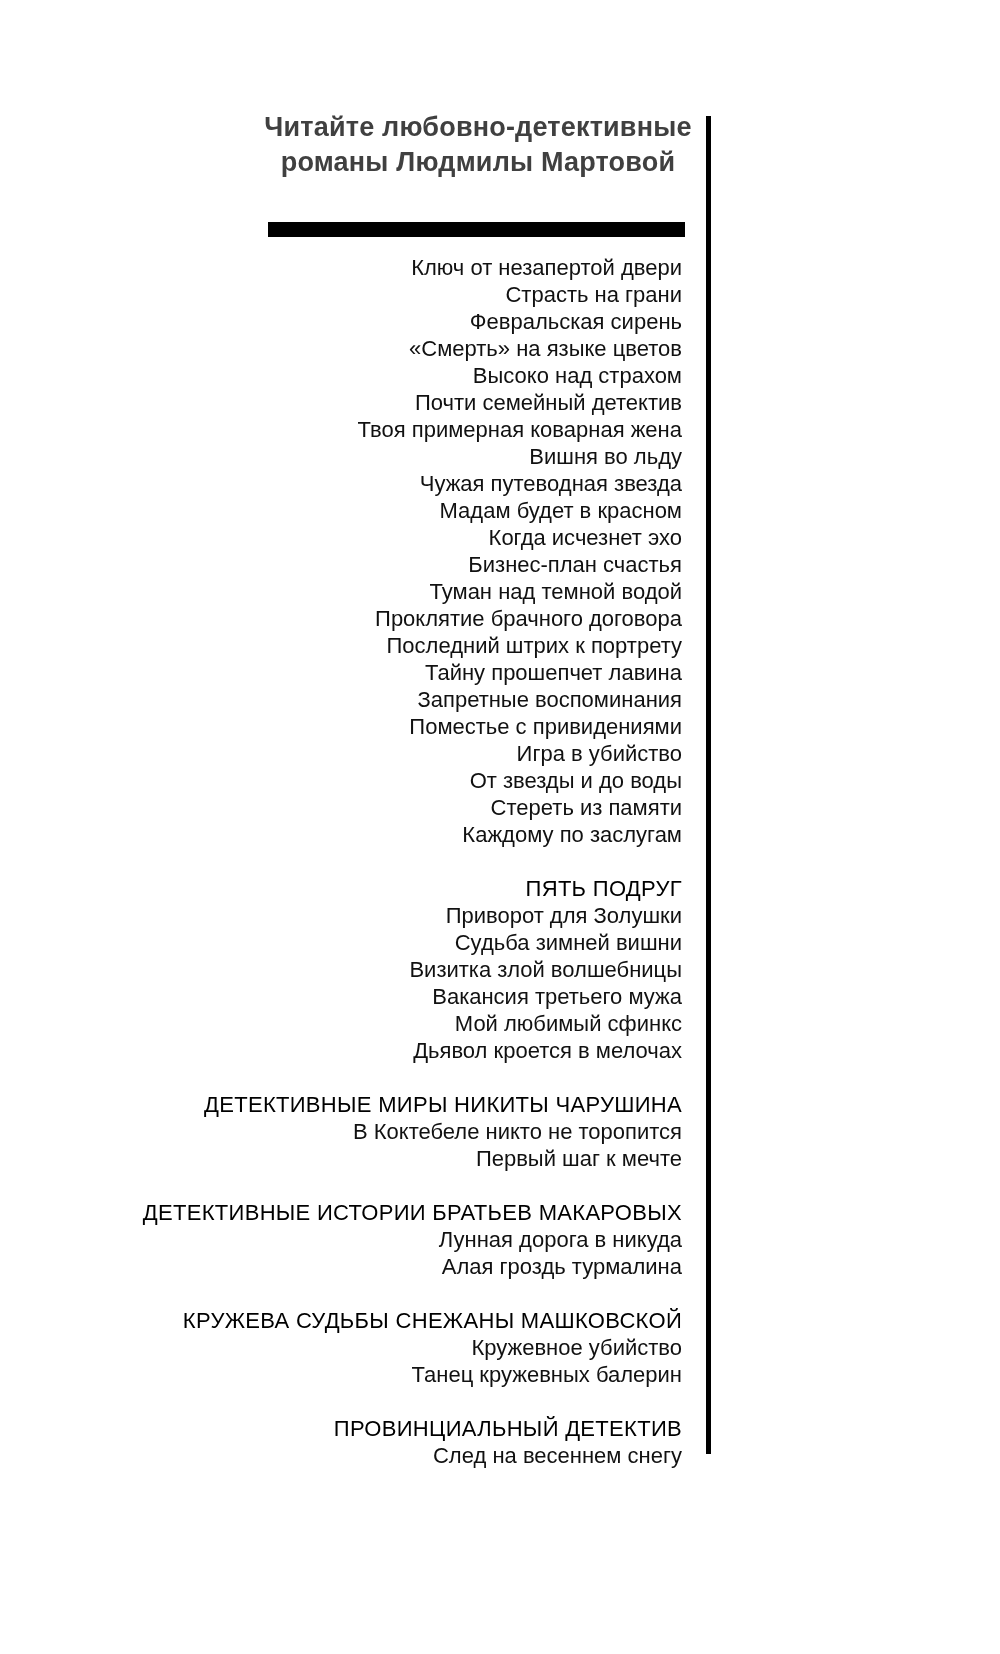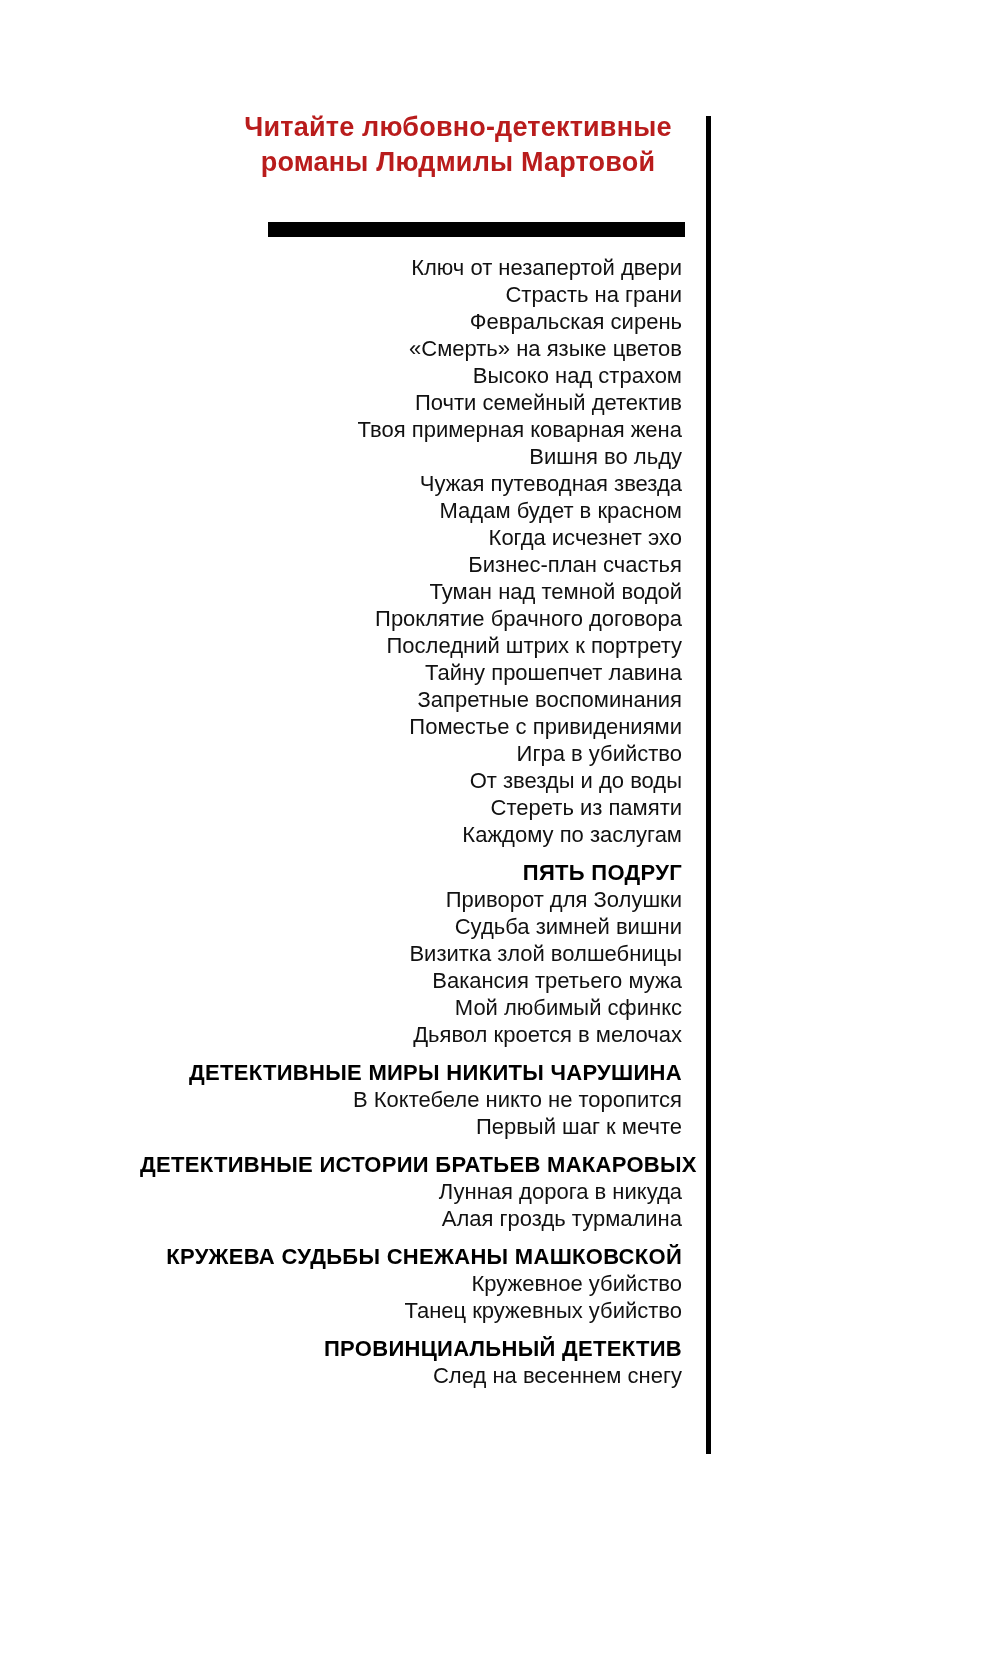--- a/index.html
+++ b/index.html
@@ -19,28 +19,28 @@
   .vrule {
     position: absolute;
     left: 706px;
     top: 116px;
     width: 5px;
     height: 1338px;
     background: #000000;
   }
   .series-header {
     position: absolute;
-    left: 240px;
+    left: 260px;
     top: 110px;
     width: 436px;
     text-align: center;
     font-size: 27px;
     line-height: 35px;
     font-weight: bold;
-    color: #b91c1c;
+    color: #404040;
     letter-spacing: 0.2px;
   }
   .black-bar {
     position: absolute;
     left: 268px;
     top: 222px;
     width: 417px;
     height: 15px;
     background: #000000;
   }
@@ -51,22 +51,22 @@
     width: 542px;
     text-align: right;
     font-size: 22px;
     line-height: 27px;
     color: #111111;
   }
   .book-title {
     white-space: nowrap;
   }
   .section-heading {
-    margin-top: 11px;
-    font-weight: bold;
+    margin-top: 27px;
+    font-weight: normal;
     color: #000000;
     white-space: nowrap;
     letter-spacing: 0.3px;
   }
 </style>
 </head>
 <body>
 
 <div class="page">
 
@@ -110,18 +110,18 @@
       <div class="book-title">Мой любимый сфинкс</div>
       <div class="book-title">Дьявол кроется в мелочах</div>
       <div class="section-heading">ДЕТЕКТИВНЫЕ МИРЫ НИКИТЫ ЧАРУШИНА</div>
       <div class="book-title">В Коктебеле никто не торопится</div>
       <div class="book-title">Первый шаг к мечте</div>
       <div class="section-heading">ДЕТЕКТИВНЫЕ ИСТОРИИ БРАТЬЕВ МАКАРОВЫХ</div>
       <div class="book-title">Лунная дорога в никуда</div>
       <div class="book-title">Алая гроздь турмалина</div>
       <div class="section-heading">КРУЖЕВА СУДЬБЫ СНЕЖАНЫ МАШКОВСКОЙ</div>
       <div class="book-title">Кружевное убийство</div>
-      <div class="book-title">Танец кружевных убийство</div>
+      <div class="book-title">Танец кружевных балерин</div>
       <div class="section-heading">ПРОВИНЦИАЛЬНЫЙ ДЕТЕКТИВ</div>
       <div class="book-title">След на весеннем снегу</div>
     </div>
 
 </div>
 
 </body></html>

